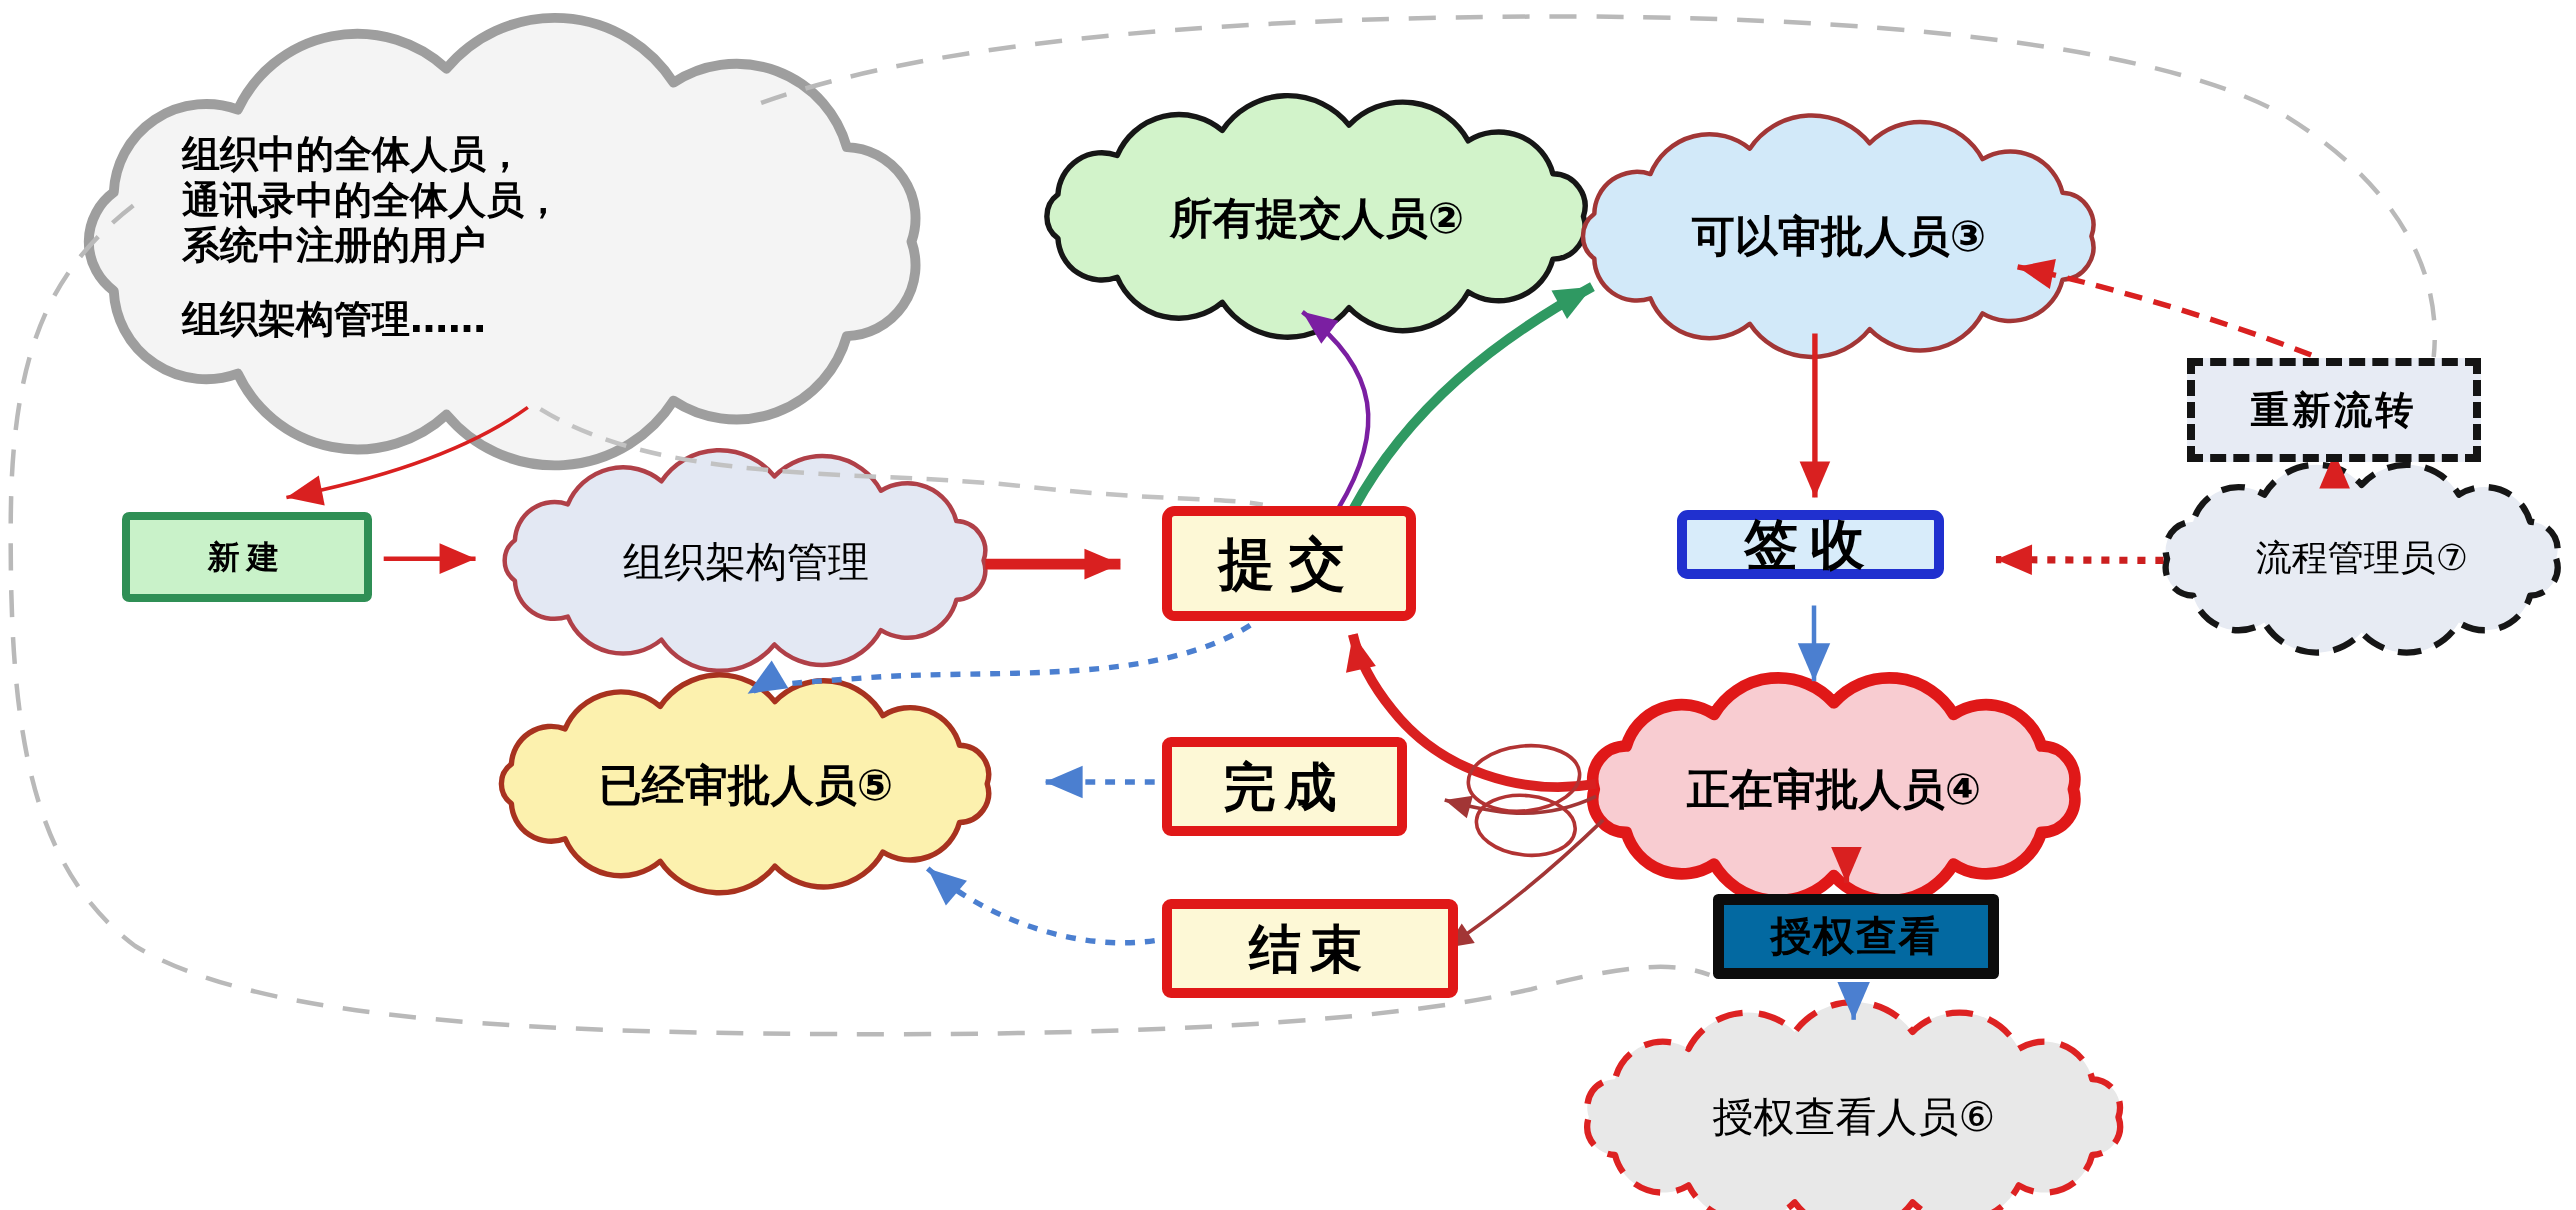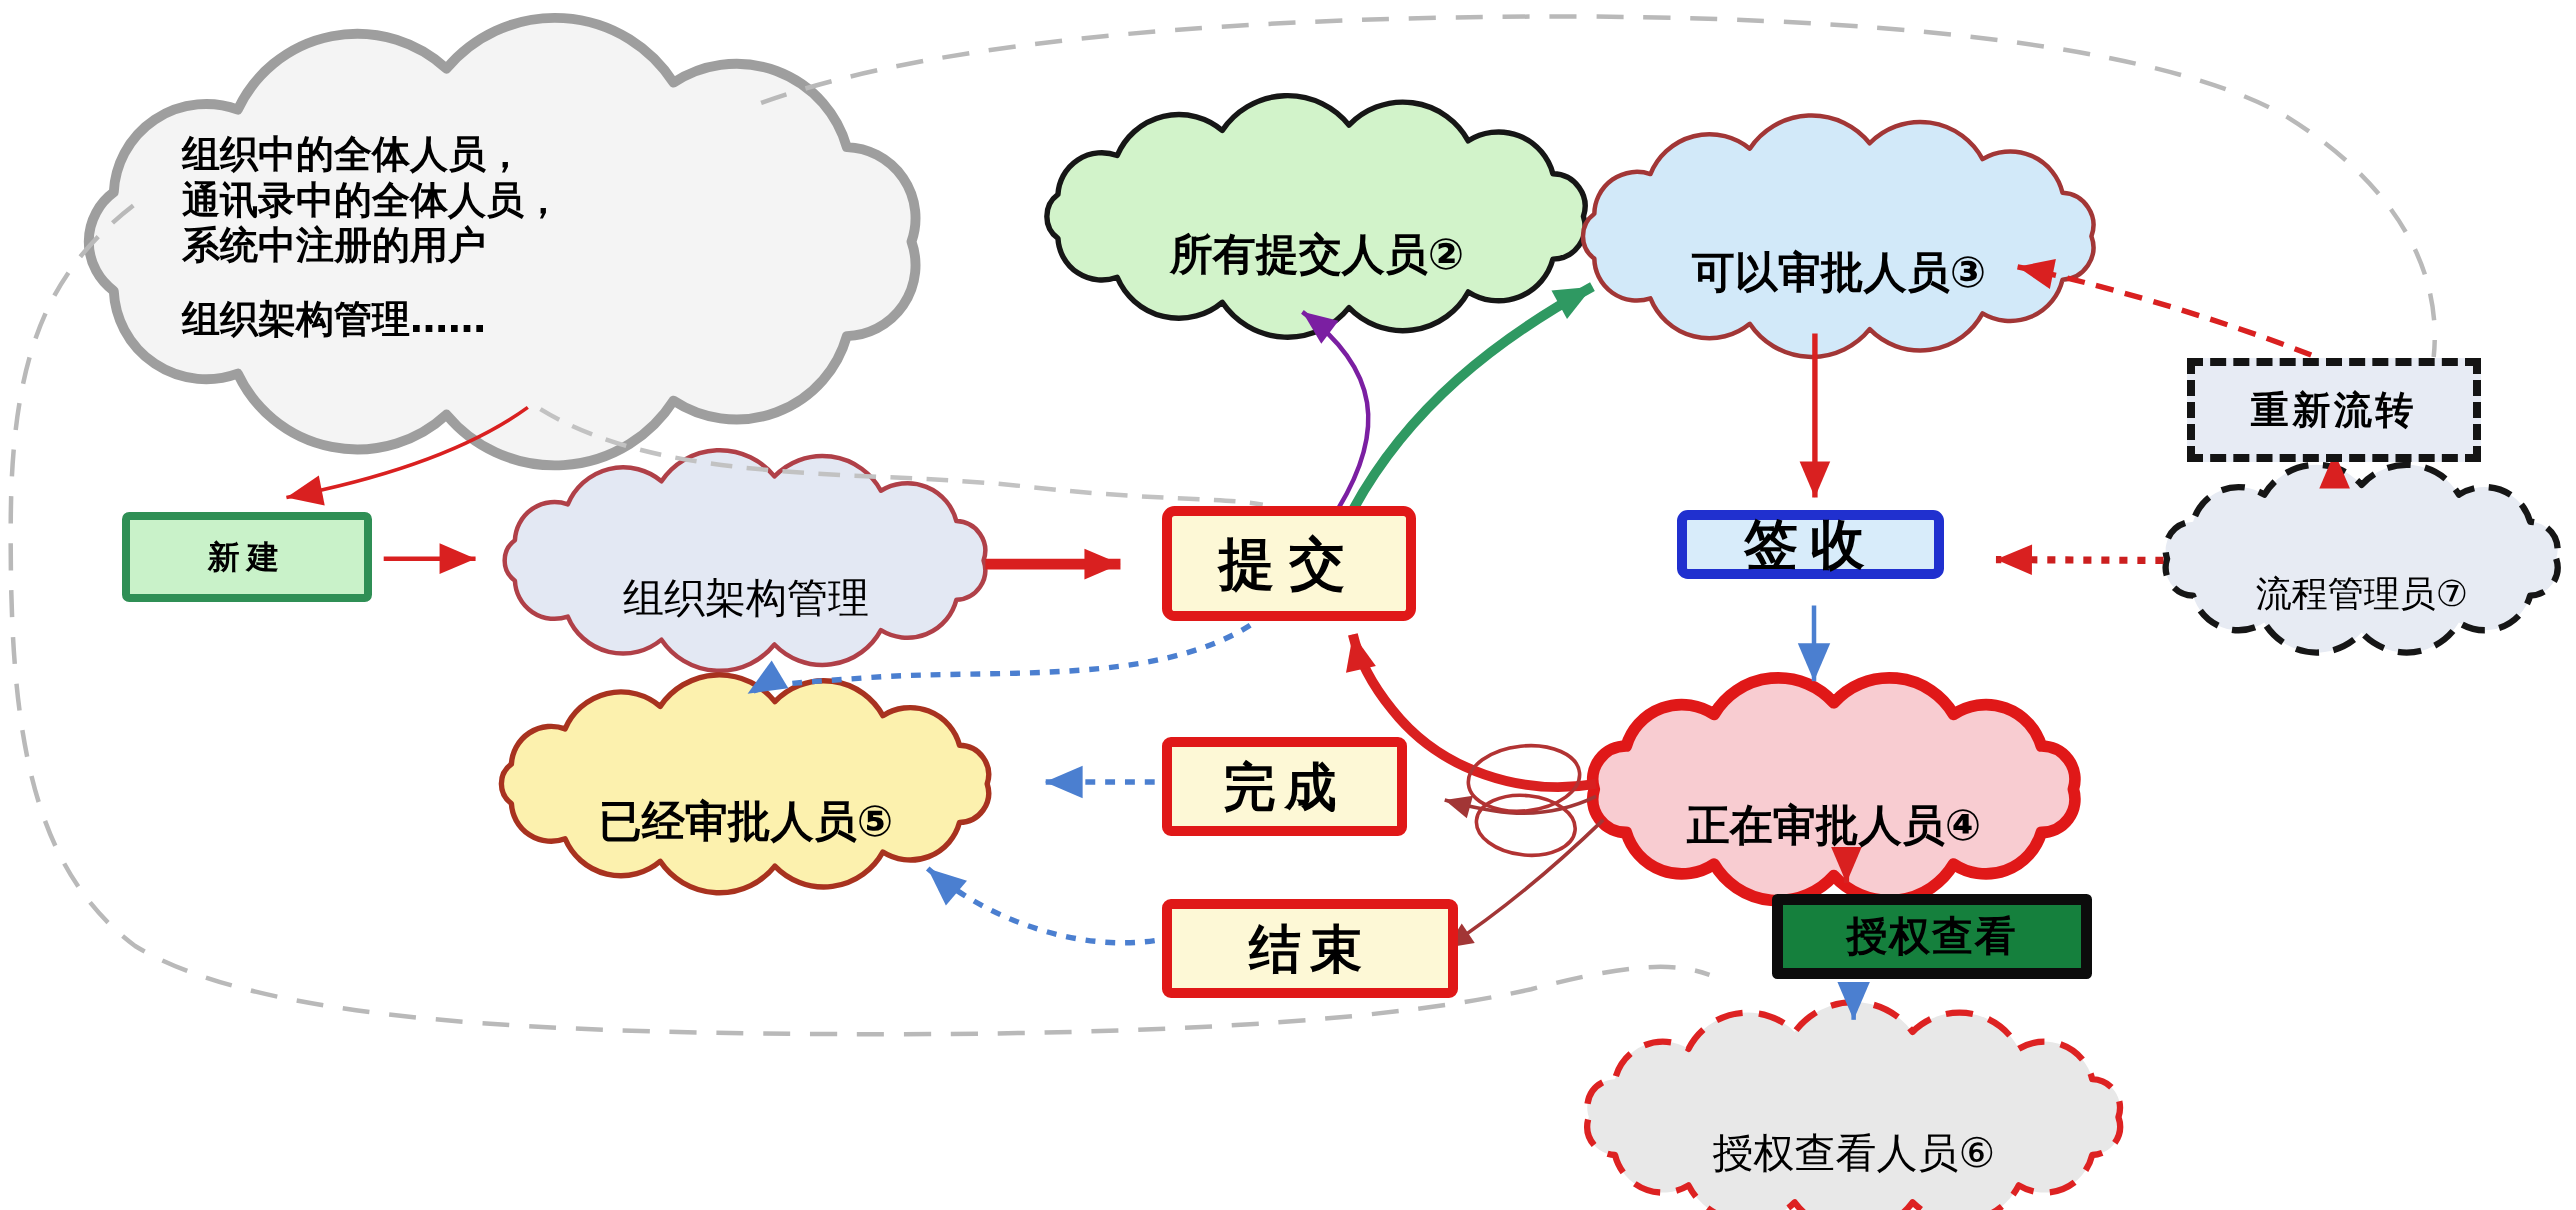--- a/index.html
+++ b/index.html
@@ -26,26 +26,26 @@
   #box-sign .label{font-size:54px;letter-spacing:12.6px;}
   #box-reroute{left:2187px;top:358px;width:294px;height:104px;border:8px dashed #141414;
     background:var(--fill-lavender);}
   #box-reroute .label{font-size:38px;letter-spacing:3.6px;}
   #box-finish{left:1162px;top:737px;width:245px;height:99px;border:10px solid var(--red-border);
     background:var(--fill-yellow);border-radius:9px;}
   #box-finish .label{font-size:52px;letter-spacing:9px;}
   #box-end{left:1162px;top:899px;width:296px;height:99px;border:10px solid var(--red-border);
     background:var(--fill-yellow);border-radius:9px;}
   #box-end .label{font-size:52px;letter-spacing:9px;}
-  #box-authview{left:1772px;top:894px;width:320px;height:85px;border:11.7px solid #0c0c0c;
-    background:#15803d;border-radius:5.4px;}
+  #box-authview{left:1713px;top:894px;width:286px;height:85px;border:11.7px solid #0c0c0c;
+    background:#0369a1;border-radius:5.4px;}
   #box-authview .label{font-size:41px;letter-spacing:1.8px;}
   
   .cloud-label{
-    position:absolute;transform:translate(-50%,-50%);white-space:nowrap;color:#000;line-height:1;margin-top:36px;
+    position:absolute;transform:translate(-50%,-50%);white-space:nowrap;color:#000;line-height:1;
   }
   #lbl-initiator{left:746px;top:562px;font-size:41px;}
   #lbl-all-submitters{left:1317px;top:218px;font-size:43px;font-weight:bold;}
   #lbl-approvers{left:1839px;top:236px;font-size:43px;font-weight:bold;}
   #lbl-current{left:1834px;top:789px;font-size:43px;font-weight:bold;}
   #lbl-approved{left:746px;top:785px;font-size:43px;font-weight:bold;}
   #lbl-viewers{left:1854px;top:1117px;font-size:41px;}
   #lbl-admin{left:2362px;top:558px;font-size:36px;}
   
   #org-text{position:absolute;left:182px;top:132px;width:630px;}

